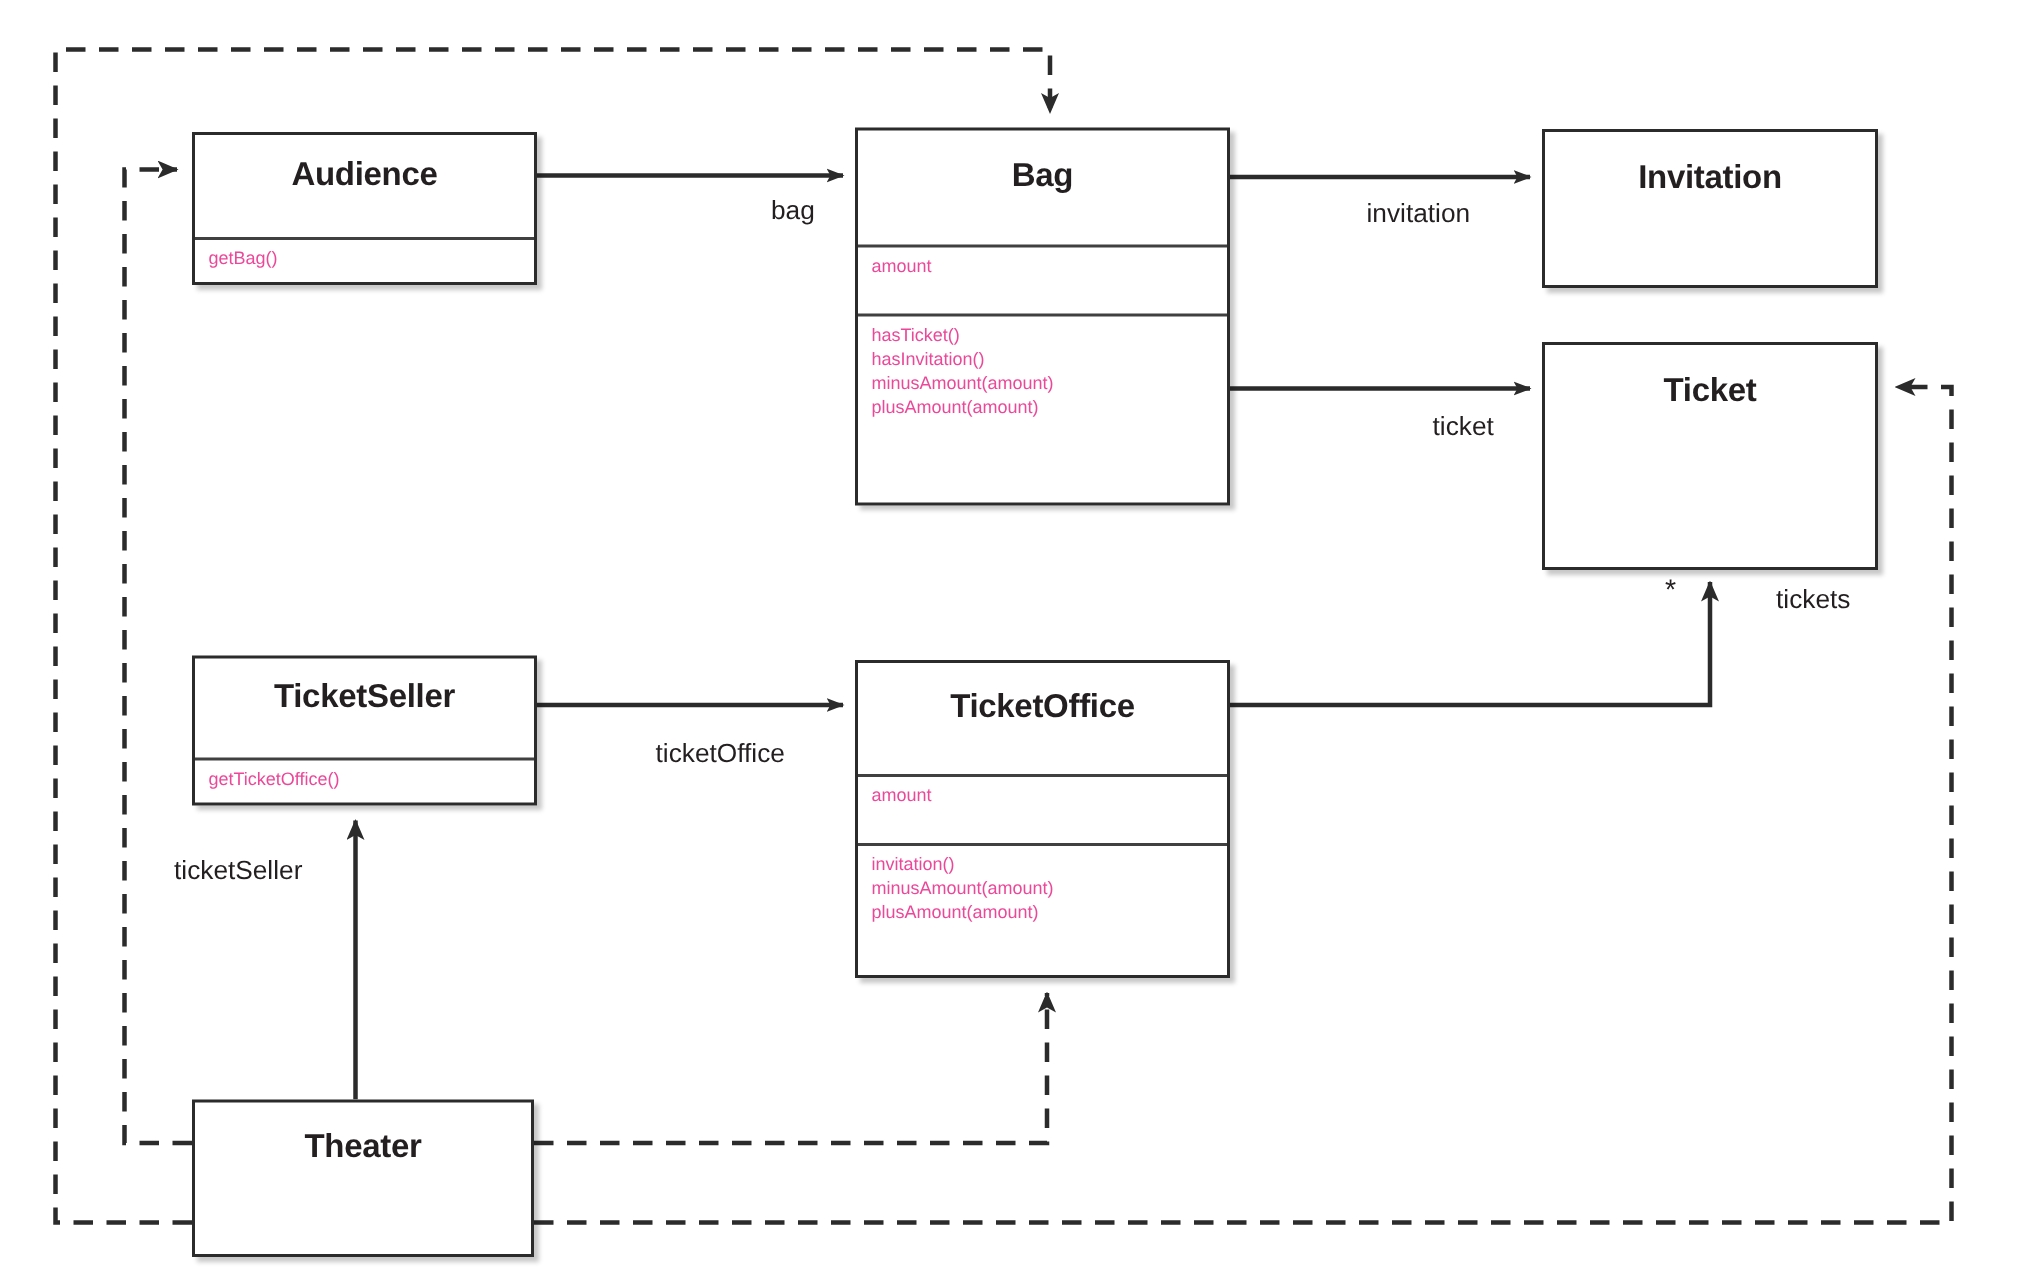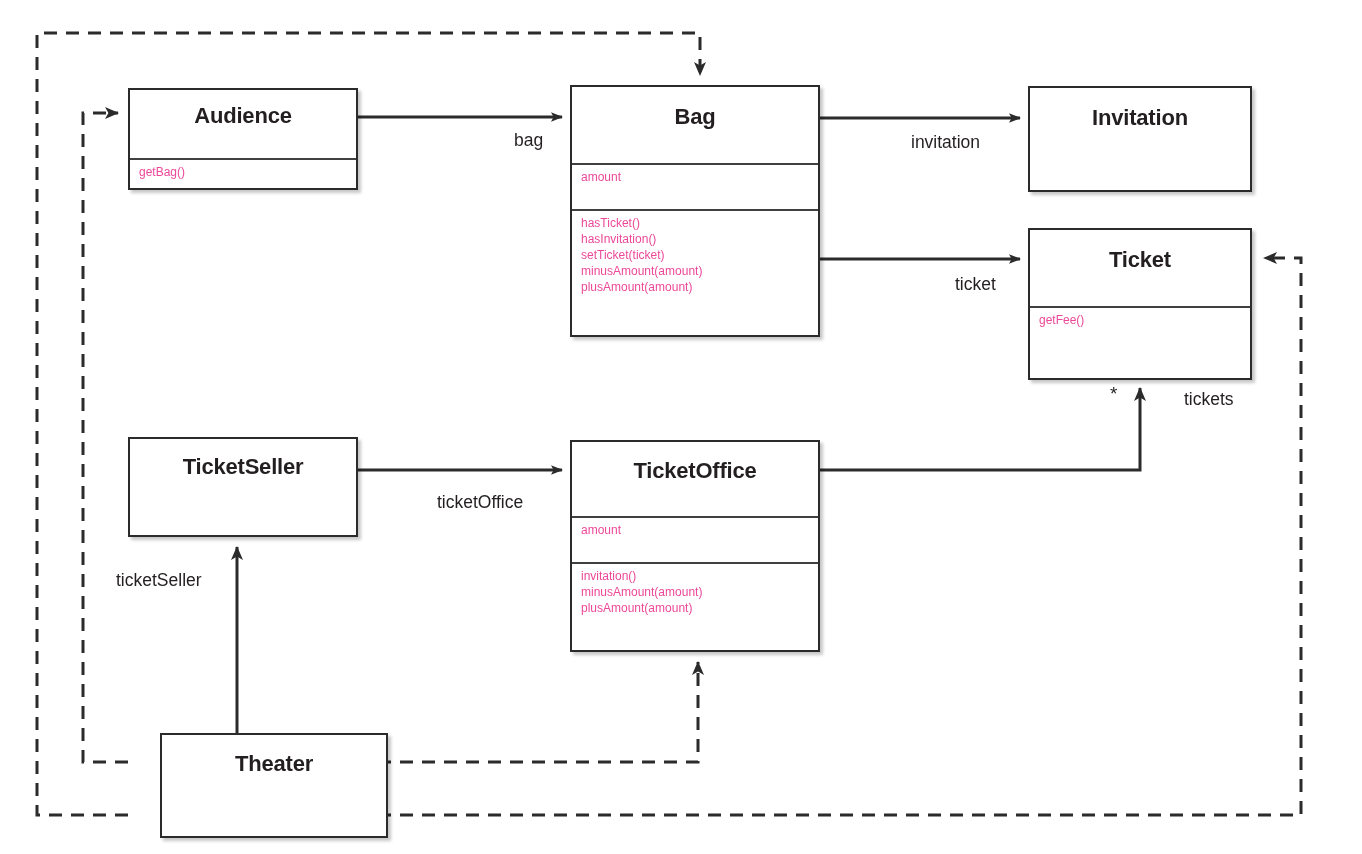--- a/index.html
+++ b/index.html
@@ -134,54 +134,53 @@
   </div>
 
   <div class="uml-class" style="left:570px; top:85px; width:250px; height:252px;">
     <div class="uml-name" style="height:60px;">Bag</div>
     <div class="uml-compartment">
       <div class="uml-member">amount</div>
     </div>
     <div class="uml-compartment">
       <div class="uml-member">hasTicket()</div>
       <div class="uml-member">hasInvitation()</div>
-      <div class="uml-member">setTicket(ticket)</div>
       <div class="uml-member">minusAmount(amount)</div>
       <div class="uml-member">plusAmount(amount)</div>
     </div>
   </div>
 
   <div class="uml-class" style="left:1028px; top:86px; width:224px; height:106px;">
     <div class="uml-name" style="height:60px;">Invitation</div>
   </div>
 
   <div class="uml-class" style="left:1028px; top:228px; width:224px; height:152px;">
     <div class="uml-name" style="height:60px;">Ticket</div>
-    <div class="uml-compartment">
-      <div class="uml-member">getFee()</div>
-    </div>
   </div>
 
   <div class="uml-class" style="left:128px; top:437px; width:230px; height:100px;">
     <div class="uml-name" style="height:56px;">TicketSeller</div>
+    <div class="uml-compartment">
+      <div class="uml-member">getTicketOffice()</div>
+    </div>
   </div>
 
   <div class="uml-class" style="left:570px; top:440px; width:250px; height:212px;">
     <div class="uml-name" style="height:58px;">TicketOffice</div>
     <div class="uml-compartment">
       <div class="uml-member">amount</div>
     </div>
     <div class="uml-compartment">
       <div class="uml-member">invitation()</div>
       <div class="uml-member">minusAmount(amount)</div>
       <div class="uml-member">plusAmount(amount)</div>
     </div>
   </div>
 
-  <div class="uml-class" style="left:128px; top:733px; width:228px; height:105px;margin-left:32px;">
+  <div class="uml-class" style="left:128px; top:733px; width:228px; height:105px;">
     <div class="uml-name" style="height:57px;">Theater</div>
   </div>
 
   <div class="edge-label" style="left:514px; top:130px;">bag</div>
 
   <div class="edge-label" style="left:911px; top:132px;">invitation</div>
 
   <div class="edge-label" style="left:955px; top:274px;">ticket</div>
 
   <div class="mult-label" style="left:1110px; top:383px;">*</div>

